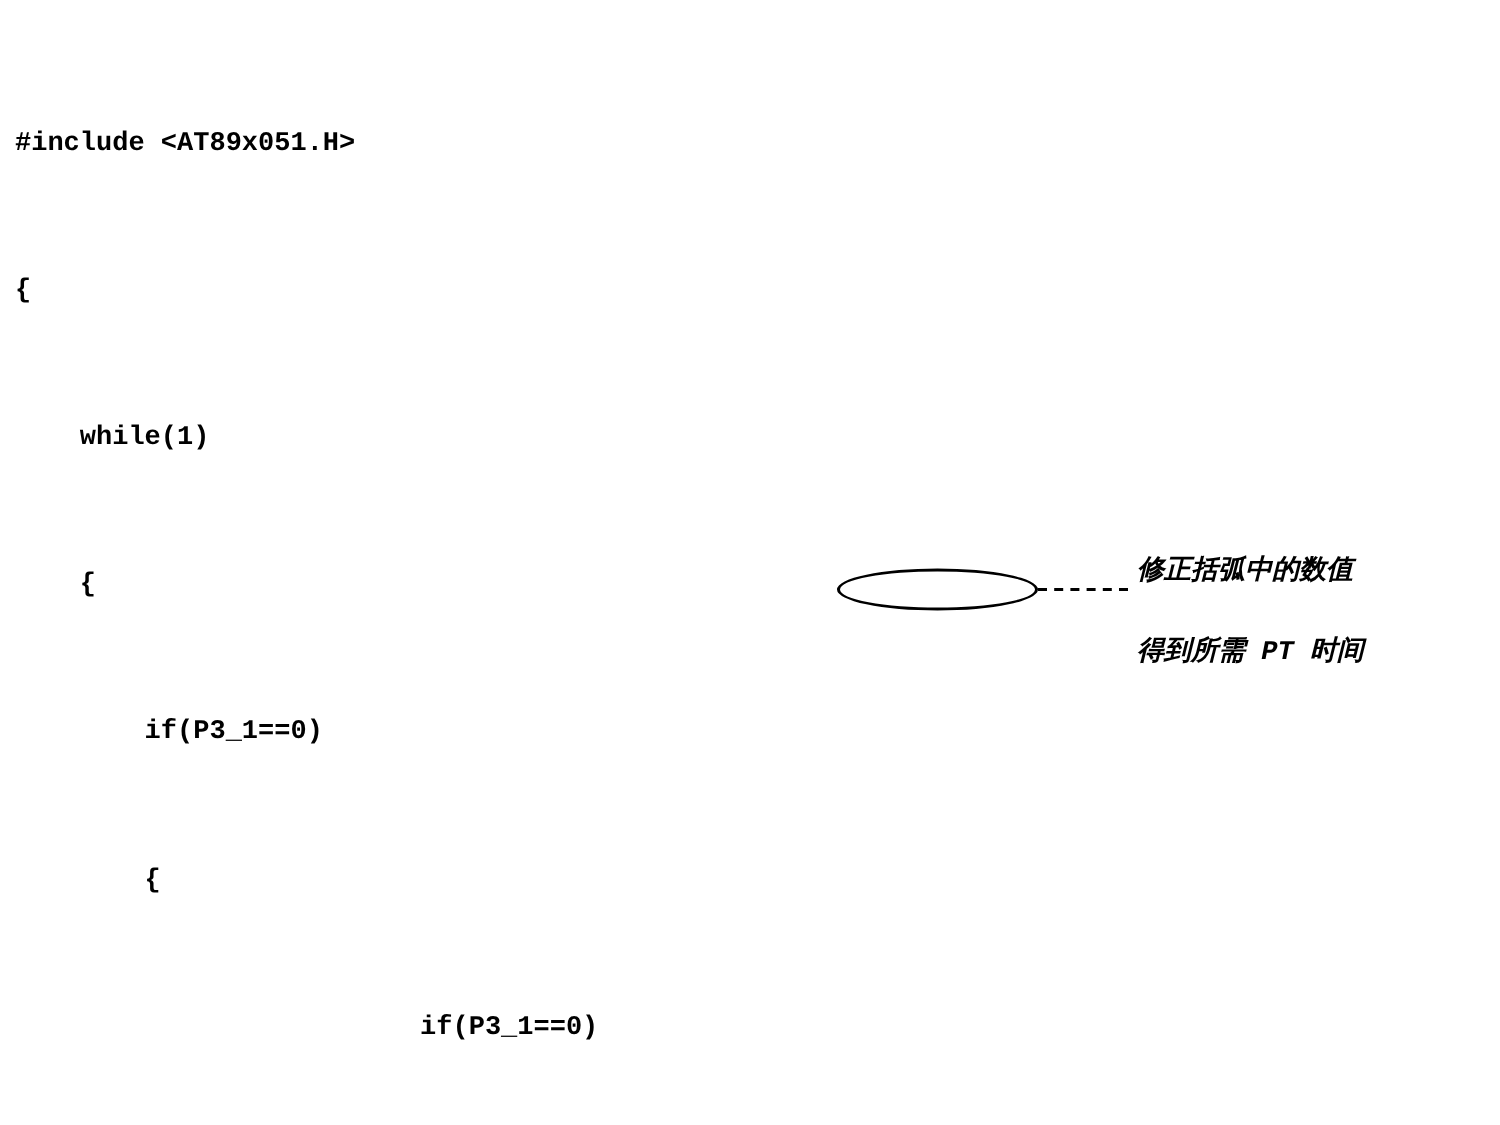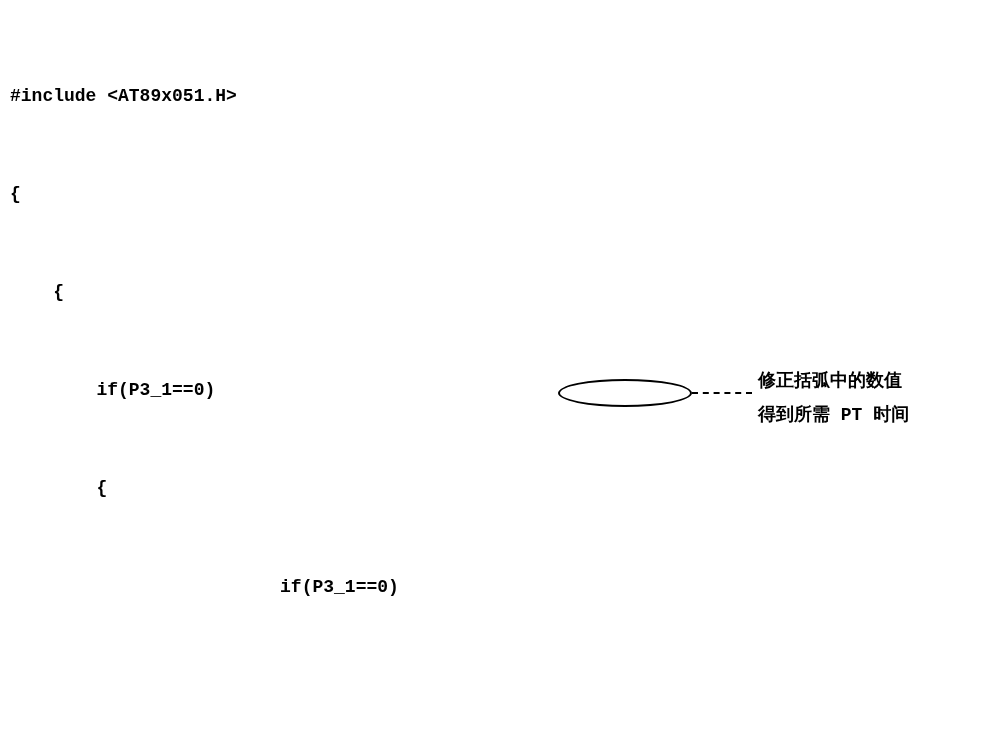--- a/index.html
+++ b/index.html
@@ -32,28 +32,30 @@
       pointer-events: none;
     }
     .dashed-line {
       position: absolute;
       border-top: 2px dashed #000;
       height: 0;
     }
     .annotation-text {
       position: absolute;
       white-space: nowrap;
+      font-style: italic;
     }
   </style>
 </head>
 <body>
 
 <div class="code-container">
   <span class="code-line">#include &lt;AT89x051.H&gt;</span>
   <span class="code-line">{</span>
+  <span class="code-line">    while(1)</span>
   <span class="code-line">    {</span>
   <span class="code-line">        if(P3_1==0)</span>
   <span class="code-line">        {</span>
   <span class="code-line">                         if(P3_1==0)</span>
   
   
   
   
   
   
@@ -71,13 +73,13 @@
   
   
 </div>
 
 <div class="ellipse" style="left:558px; top:379px; width:130px; height:24px;"></div>
 
 <div class="dashed-line" style="left:692px; top:392px; width:60px;"></div>
 
 <div class="annotation-text" style="left:758px; top:370px;">修正括弧中的数值</div>
 
-<div class="annotation-text" style="left:758px; top:404px;">得到所需 PT 时间</div>
+<div class="annotation-text" style="left:758px; top:424px;">得到所需 PT 时间</div>
 
 </body></html>

